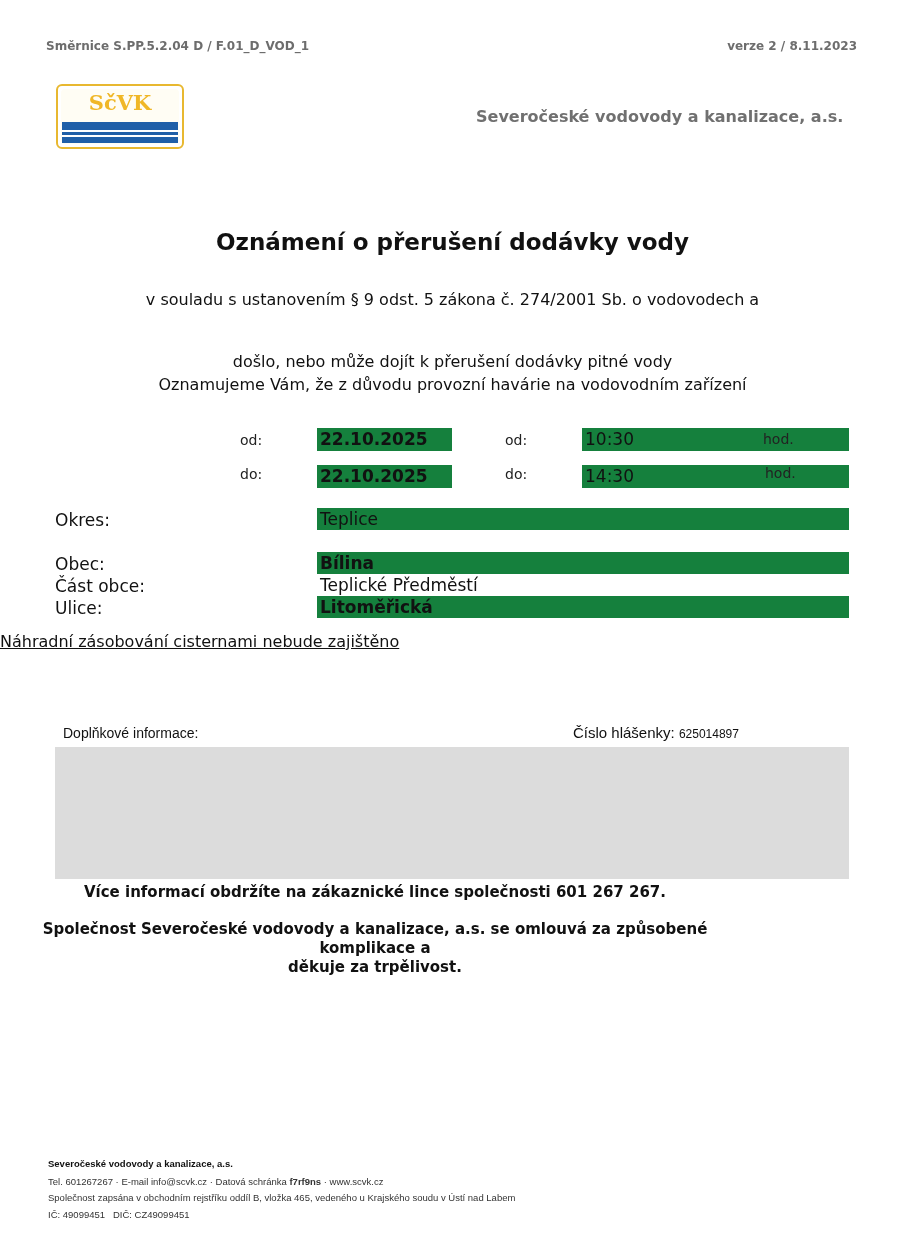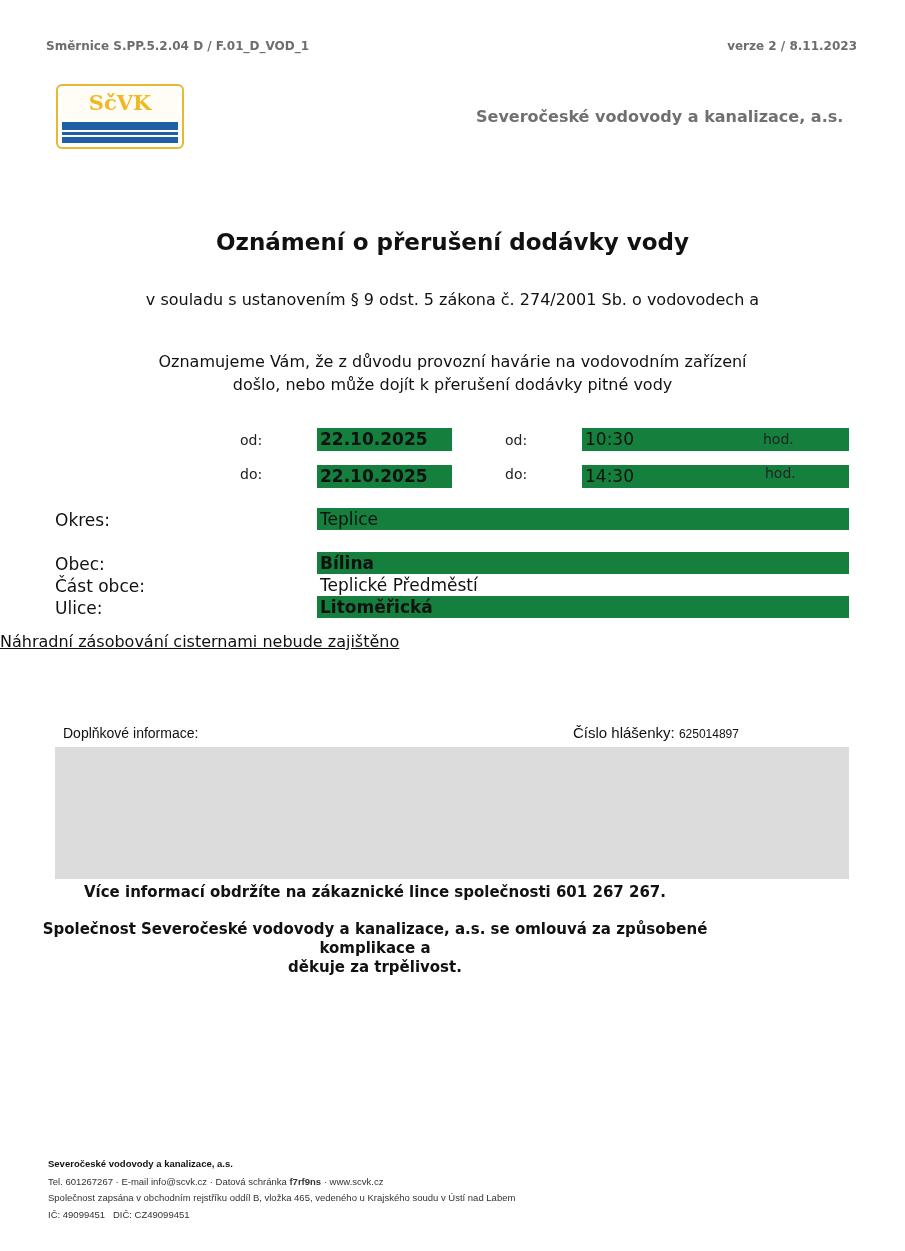--- a/index.html
+++ b/index.html
@@ -41,22 +41,22 @@
     <i style="top:13px;"></i>
   </div>
 </div>
 <div class="abs company-head">Severočeské vodovody a kanalizace, a.s.</div>
 
 <div class="abs title">Oznámení o přerušení dodávky vody</div>
 <div class="abs para" style="top:288px;">
   <div>v souladu s ustanovením § 9 odst. 5 zákona č. 274/2001 Sb. o vodovodech a</div>
 </div>
 <div class="abs para" style="top:350px;">
+  <div>došlo, nebo může dojít k přerušení dodávky pitné vody</div>
   <div>Oznamujeme Vám, že z důvodu provozní havárie na vodovodním zařízení</div>
-  <div>došlo, nebo může dojít k přerušení dodávky pitné vody</div>
 </div>
 
 <div class="abs lbl-sm" style="left:240px; top:432px;">od:</div>
 <div class="abs shade val-date" style="left:317px; top:428px; width:135px; height:23px;">22.10.2025</div>
 <div class="abs lbl-sm" style="left:505px; top:432px;">od:</div>
 <div class="abs shade" style="left:582px; top:428px; width:267px; height:23px;">
   <span class="val-time" style="position:absolute; left:0; top:0;">10:30</span>
   <span class="lbl-sm" style="position:absolute; left:181px; top:3px;">hod.</span>
 </div>
 

